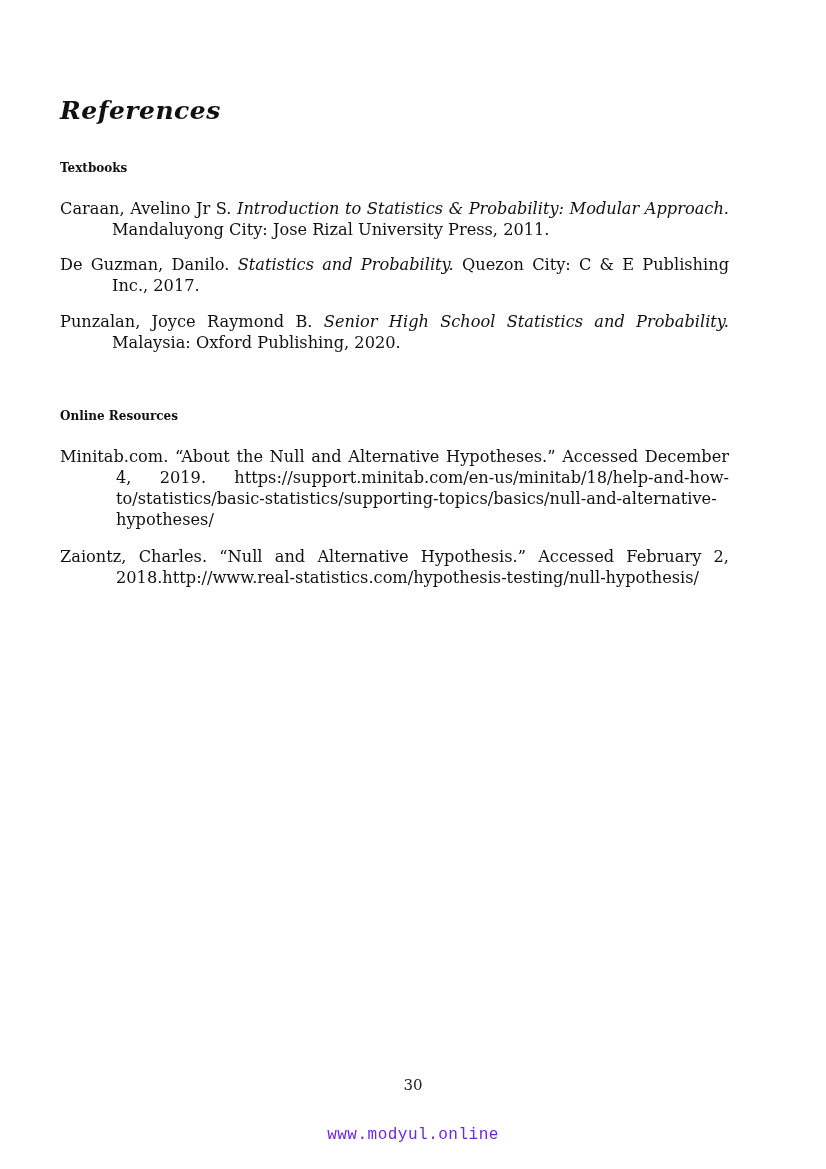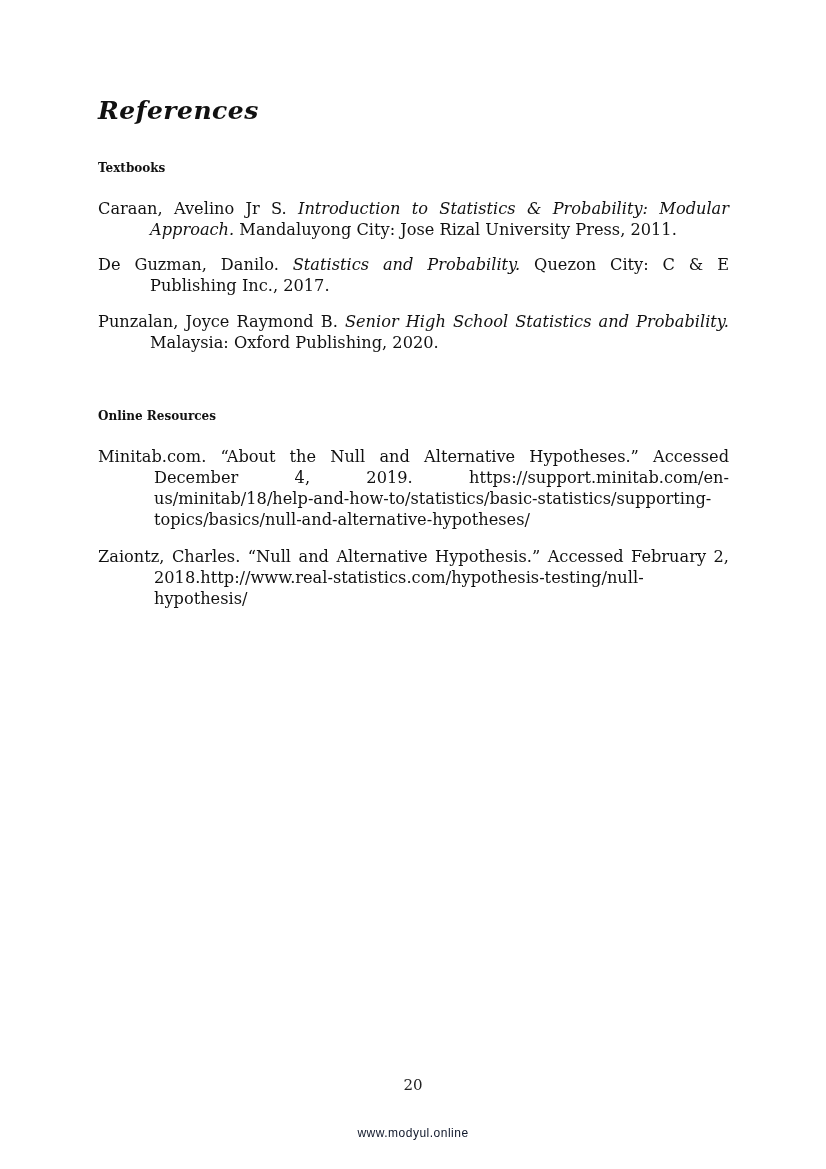--- a/index.html
+++ b/index.html
@@ -11,21 +11,21 @@
     position: relative;
     width: 826px;
     height: 1169px;
     background: #ffffff;
     font-family: "DejaVu Serif", "Liberation Serif", serif;
     color: #111111;
     overflow: hidden;
     box-sizing: border-box;
   }
   .content {
-    padding: 96px 97px 0 98px;
+    padding: 96px 97px 0 60px;
   }
   h1.doc-title {
     font-size: 25px;
     font-weight: bold;
     font-style: italic;
     margin: 0 0 36px 0;
     letter-spacing: 0.5px;
   }
   h2.section-heading {
     font-size: 12px;
@@ -60,23 +60,23 @@
     text-align: center;
     font-size: 15px;
     color: #222222;
   }
   .watermark {
     position: absolute;
     left: 0;
     width: 100%;
     top: 1126px;
     text-align: center;
-    font-size: 12px;
-    color: #0f172a;
-    font-family: Liberation Sans, sans-serif;
+    font-size: 16px;
+    color: #6d28d9;
+    font-family: Liberation Mono, monospace;
     letter-spacing: 0.5px;
   }
 </style>
 </head>
 <body>
 
 <div class="page">
   <div class="content">
 
     <h1 class="doc-title">References</h1>
@@ -93,15 +93,15 @@
 
     <h2 class="section-heading online">Online Resources</h2>
 
     <p class="ref online-ref">Minitab.com. “About the Null and Alternative Hypotheses.” Accessed December 4, 2019. https://support.minitab.com/en-us/minitab/18/help-and-how-to/statistics/basic-statistics/supporting-topics/basics/null-and-alternative-hypotheses/</p>
 
 
     <p class="ref online-ref">Zaiontz, Charles. “Null and Alternative Hypothesis.” Accessed February 2, 2018.http://www.real-statistics.com/hypothesis-testing/null-hypothesis/</p>
 
   </div>
 
-  <div class="page-number">20</div>
+  <div class="page-number">30</div>
   <div class="watermark">www.modyul.online</div>
 </div>
 
 </body></html>

